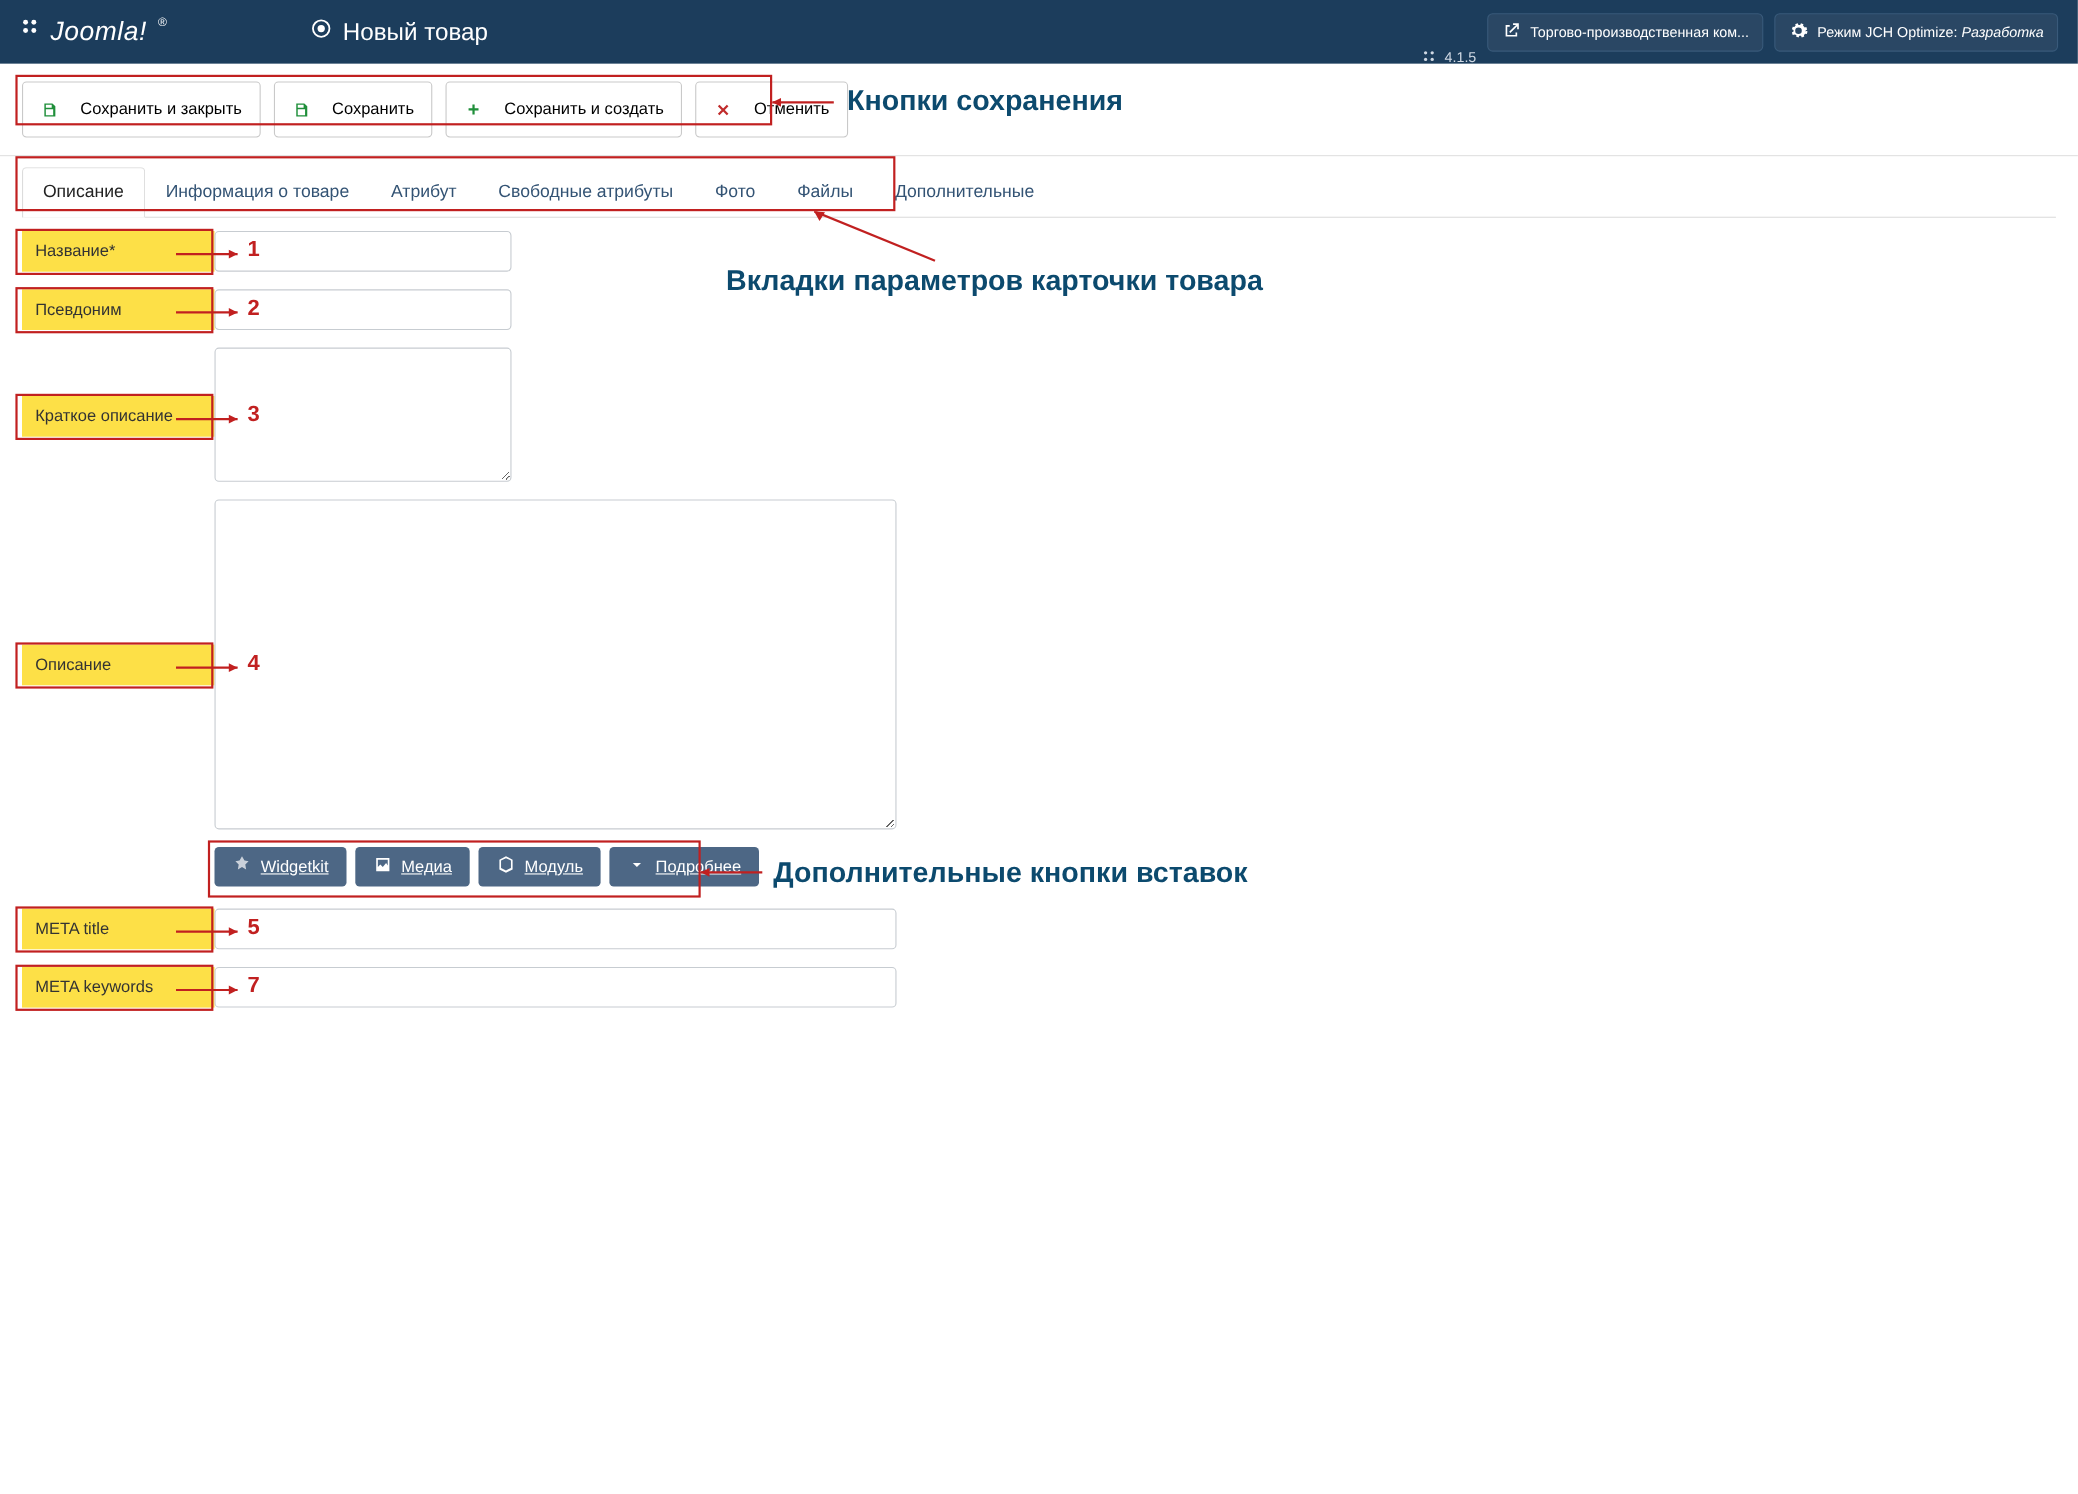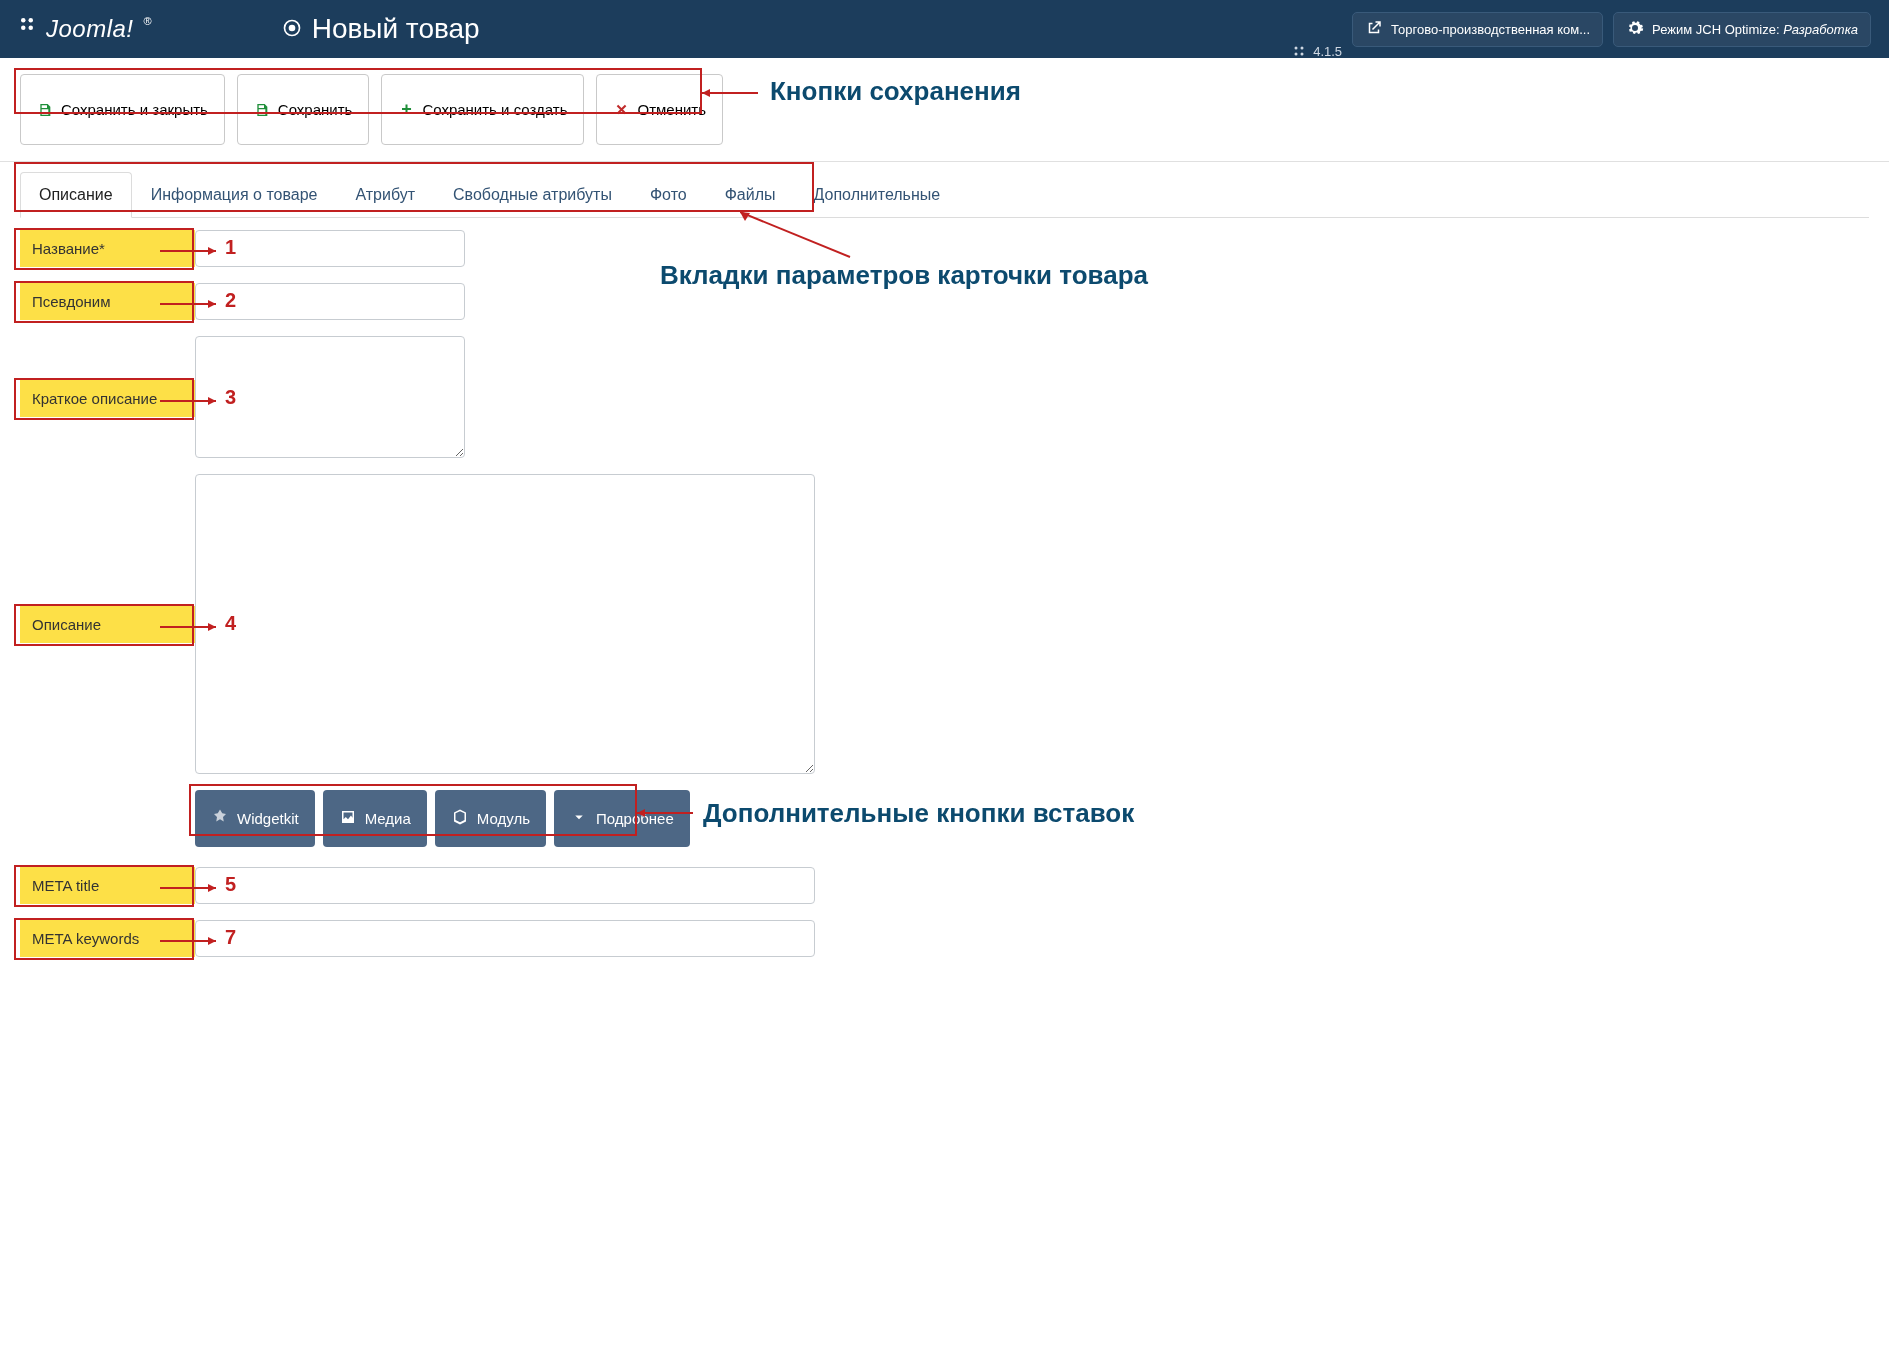--- a/index.html
+++ b/index.html
@@ -18,21 +18,21 @@
   color: #fff;
   height: 58px;
   padding: 0 18px;
 }
 .brand { display: flex; align-items: flex-start; gap: 10px; }
 .brand-logo { display: flex; align-items: center; }
 .brand-text { font-size: 24px; font-weight: 400; letter-spacing: .5px; font-style: italic;}
 .title-area {
   display: flex; align-items: center; gap: 10px;
   margin-left: 130px;
-  font-size: 28px;
+  font-size: 22px;
   font-weight: 500;
 }
 .header-right {
   margin-left: auto;
   display: flex;
   align-items: center;
   gap: 10px;
 }
 .ver { font-size: 13px; color: #cfd8e3; display:flex; align-items:center; gap:5px;margin-top:44px;}
 .header-btn {
@@ -47,24 +47,24 @@
 }
 
 
 .toolbar {
   display: flex; gap: 12px;
   padding: 16px 20px;
   border-bottom: 1px solid #e0e0e0;
   background: #fff;
 }
 .toolbar-btn {
-  display: flex; align-items: center; gap: 8px;
+  display: flex; align-items: center; gap: 20px;
   background: #fff;
   border: 1px solid #c9c9c9;
-  padding: 26px 16px;
+  padding: 16px 16px;
   border-radius: 4px;
   font-size: 15px;
   cursor: pointer;
 }
 .ic { width: 16px; height: 16px; display: inline-flex; align-items:center; justify-content:center; }
 .ic-save { color: #1f8f3a; }
 .ic-plus { color: #1f8f3a; font-weight: bold; font-size:18px;}
 .ic-cancel { color: #c02b2b; font-weight: bold; }
 
 
@@ -123,21 +123,21 @@
   border: 1px solid #c7ccd1; border-radius: 4px;
   padding: 9px 12px; font-size: 15px;
 }
 
 
 .insert-btns { display:flex; gap:8px; margin-left:175px; margin-bottom:20px; position:relative;}
 .btn-insert {
   display:flex; align-items:center; gap:8px;
   background:#4d6785; color:#fff;
   border:none; border-radius:4px;
-  padding:18px 16px; font-size:15px; cursor:pointer;
+  padding:7px 16px; font-size:15px; cursor:pointer;text-decoration:underline;
 }
 
 
 .anno-box { border: 2px solid #c12020; position: absolute; pointer-events: none; }
 .anno-text {
   position: absolute;
   color: #0c4a6e;
   font-size: 26px;
   font-weight: 700;
   font-family: Verdana, Arial, sans-serif;

